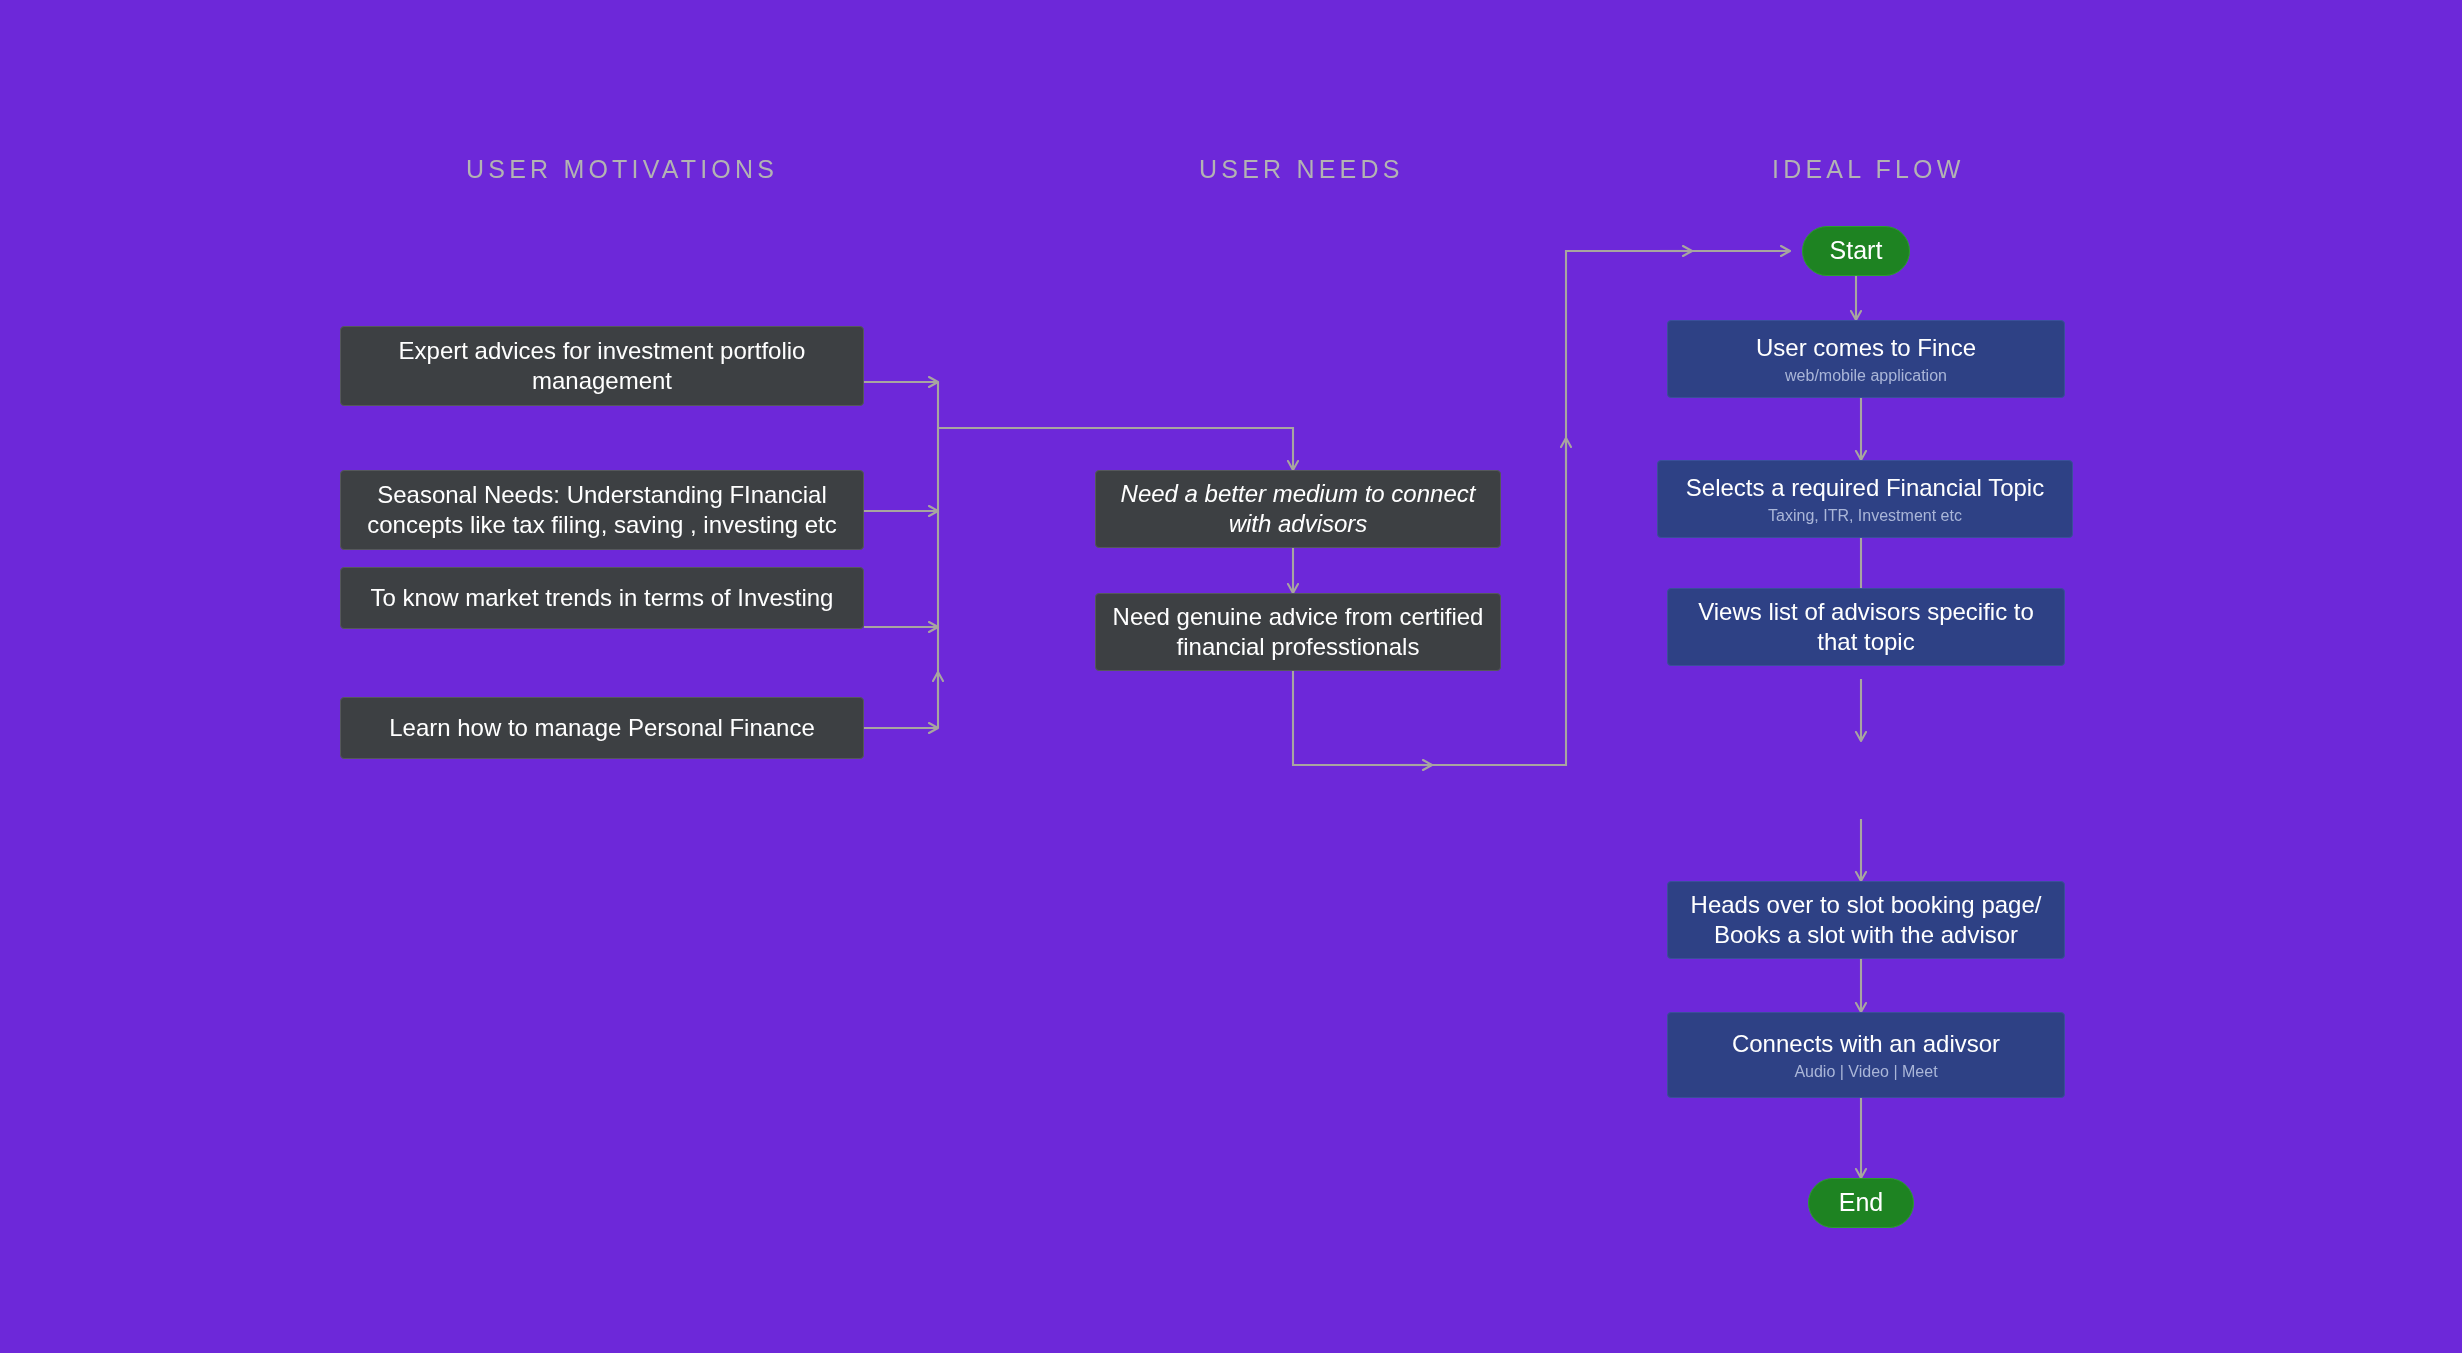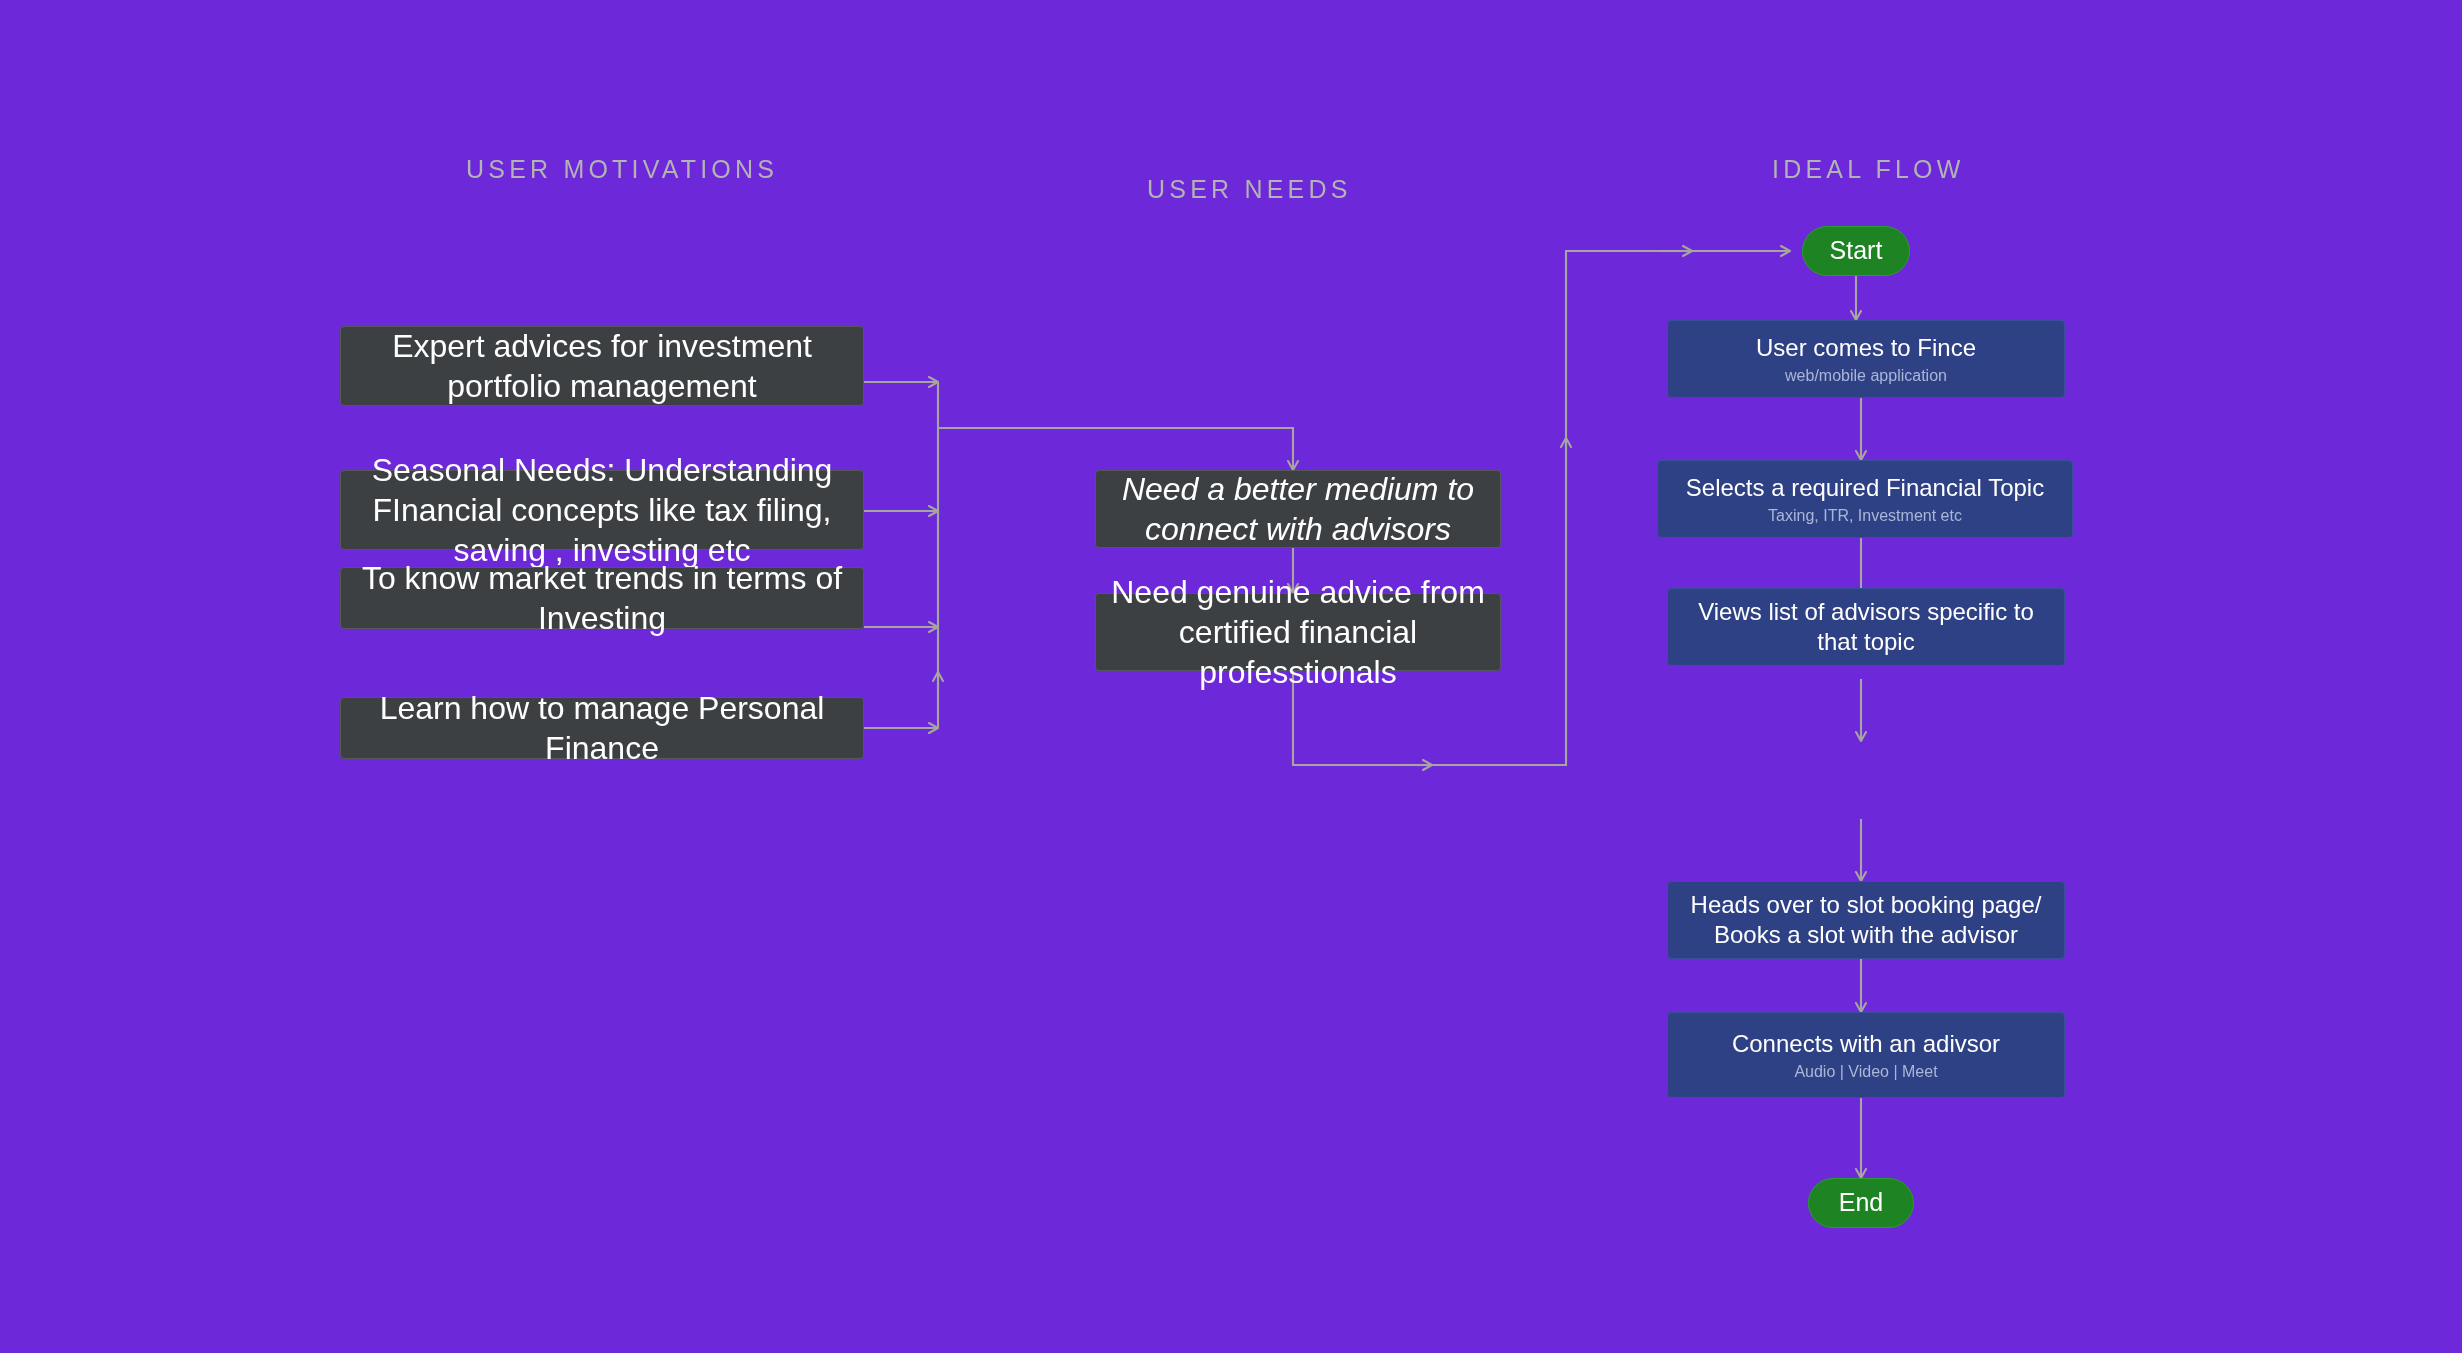--- a/index.html
+++ b/index.html
@@ -40,21 +40,21 @@
     align-items: center;
     justify-content: center;
     text-align: center;
     line-height: 1.26;
   }
   .node.gray {
     background: #3d4043;
     border: 1px solid #55585b;
     border-radius: 4px;
     color: #ffffff;
-    font-size: 32px;
+    font-size: 24px;
     padding: 6px 14px;
   }
   .node.blue {
     background: #2e4185;
     border: 1px solid #3a4f9a;
     border-radius: 4px;
     color: #ffffff;
     font-size: 24px;
     padding: 0 12px;
   }
@@ -111,21 +111,21 @@
       <path d="M1861,398 L1861,460" marker-end="url(#ah)"></path>
       <path d="M1861,538 L1861,601" marker-end="url(#ah)"></path>
       <path d="M1861,679 L1861,741" marker-end="url(#ah)"></path>
       <path d="M1861,819 L1861,881" marker-end="url(#ah)"></path>
       <path d="M1861,959 L1861,1012" marker-end="url(#ah)"></path>
       <path d="M1861,1098 L1861,1178" marker-end="url(#ah)"></path>
     </g>
   </svg>
 
   <div class="col-header" style="left:466px; top:155px;">USER MOTIVATIONS</div>
-  <div class="col-header" style="left:1147px; top:155px;margin-top:20px;">USER NEEDS</div>
+  <div class="col-header" style="left:1199px; top:155px;">USER NEEDS</div>
   <div class="col-header" style="left:1772px; top:155px;">IDEAL FLOW</div>
 
   <div class="node gray" style="left:340px; top:326px; width:524px; height:80px;">
     <span class="title">Expert advices for investment portfolio management</span>
   </div>
   <div class="node gray" style="left:340px; top:470px; width:524px; height:80px;">
     <span class="title">Seasonal Needs: Understanding FInancial concepts like tax filing, saving , investing etc</span>
   </div>
   <div class="node gray" style="left:340px; top:567px; width:524px; height:62px;">
     <span class="title">To know market trends in terms of Investing</span>

